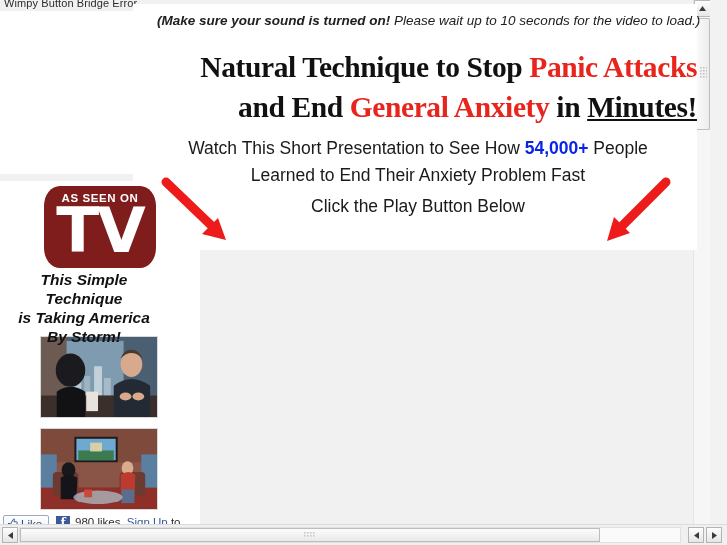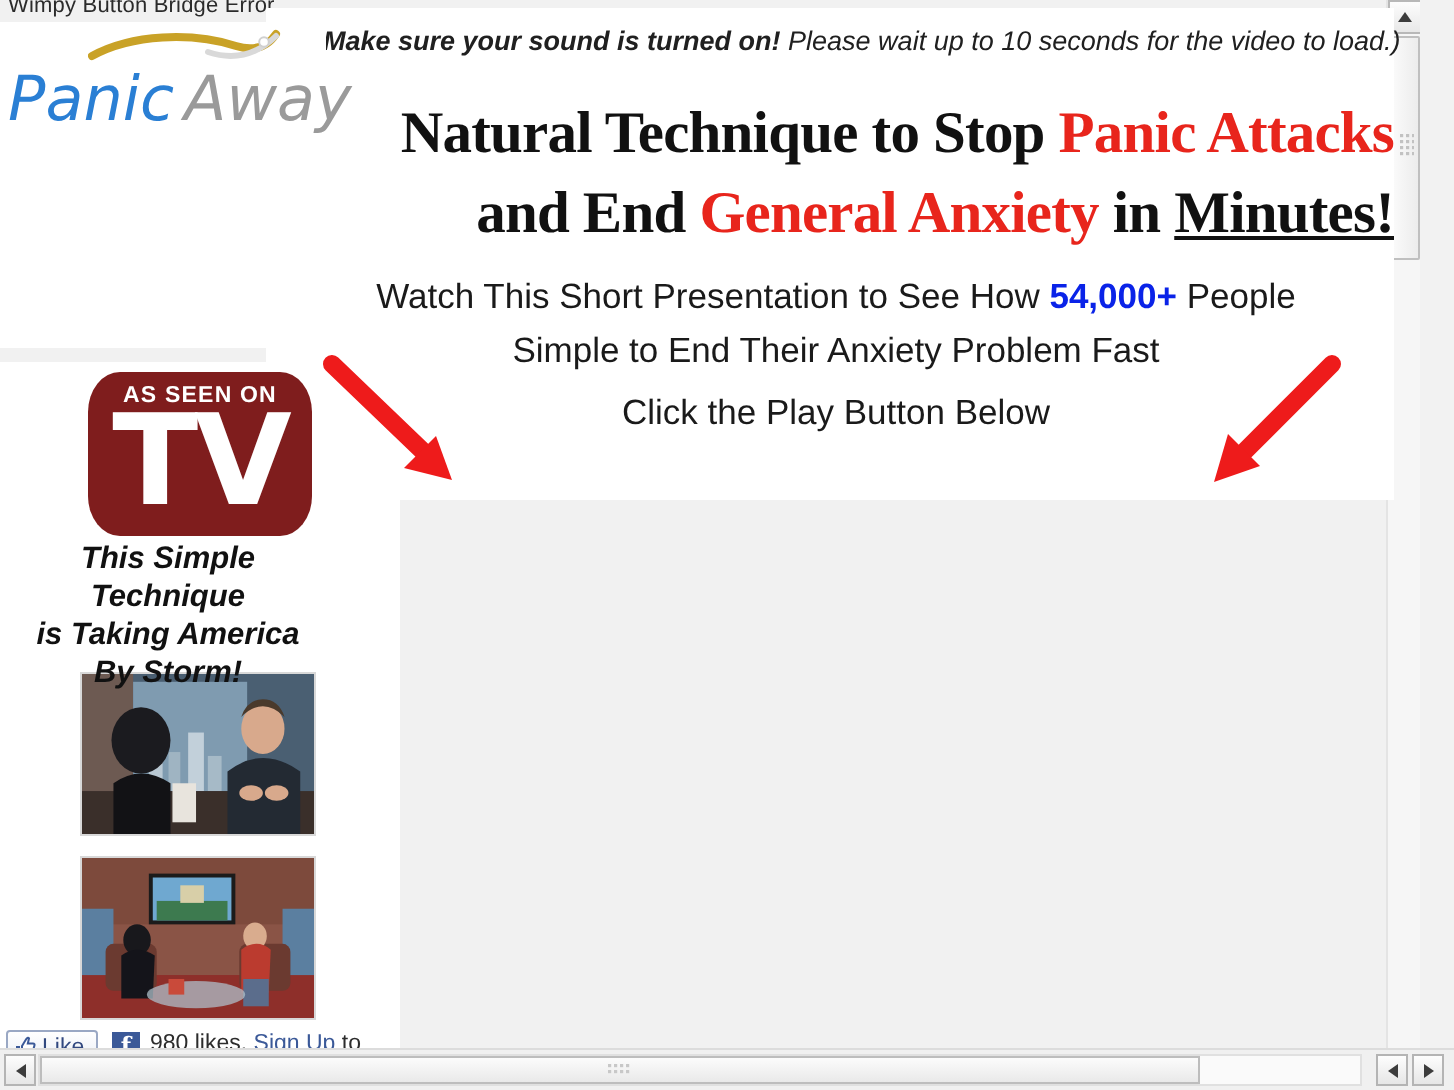--- a/index.html
+++ b/index.html
@@ -329,45 +329,35 @@
 
 <div id="root">
 
   <div class="page-canvas">
 
     <div class="err-title">Wimpy Button Bridge Error</div>
 
     <div class="left-white"></div>
     <div class="left-gap"></div>
 
-    <div class="logo-box">
-      <svg class="logo-swoosh" viewBox="0 0 100 22">
-        <path d="M2 14 C 22 3, 52 2, 74 9 C 84 12, 90 9, 94 3" stroke="#c9a227" stroke-width="4" fill="none" stroke-linecap="round"></path>
-        <path d="M60 12 C 72 16, 84 14, 94 4" stroke="#d9d9d9" stroke-width="3" fill="none" stroke-linecap="round"></path>
-        <circle cx="88" cy="7" r="2.4" fill="#ffffff" stroke="#d0d0d0" stroke-width="1"></circle>
-      </svg>
-      <div class="logo-text">
-        <span class="logo-panic">Panic</span><span class="logo-away">Away</span>
-      </div>
-    </div>
 
     <div class="main-panel">
 
       <div class="sound-note">
         <b>(Make sure your sound is turned on!</b><i> Please wait up to 10 seconds for the video to load.)</i>
       </div>
 
       <div class="headline">
         <span>Natural Technique to Stop </span><span class="hl-red">Panic Attacks</span><br>
         <span>and End </span><span class="hl-red">General Anxiety</span><span> in </span><span class="hl-u">Minutes!</span>
       </div>
 
       <div class="subhead">
         <span>Watch This Short Presentation to See How </span><span class="sub-blue">54,000+</span><span> People</span><br>
-        <span>Simple to End Their Anxiety Problem Fast</span>
+        <span>Learned to End Their Anxiety Problem Fast</span>
       </div>
 
       <div class="click-play">Click the Play Button Below</div>
     </div>
 
     <svg class="arrow arrow-left" width="78" height="74" viewBox="0 0 78 74">
       <g transform="translate(2,2)">
         <line x1="4" y1="4" x2="54" y2="52" stroke="#ee1b1b" stroke-width="9" stroke-linecap="round"></line>
         <polygon points="64,62 40,56 56,40" fill="#ee1b1b"></polygon>
       </g>

